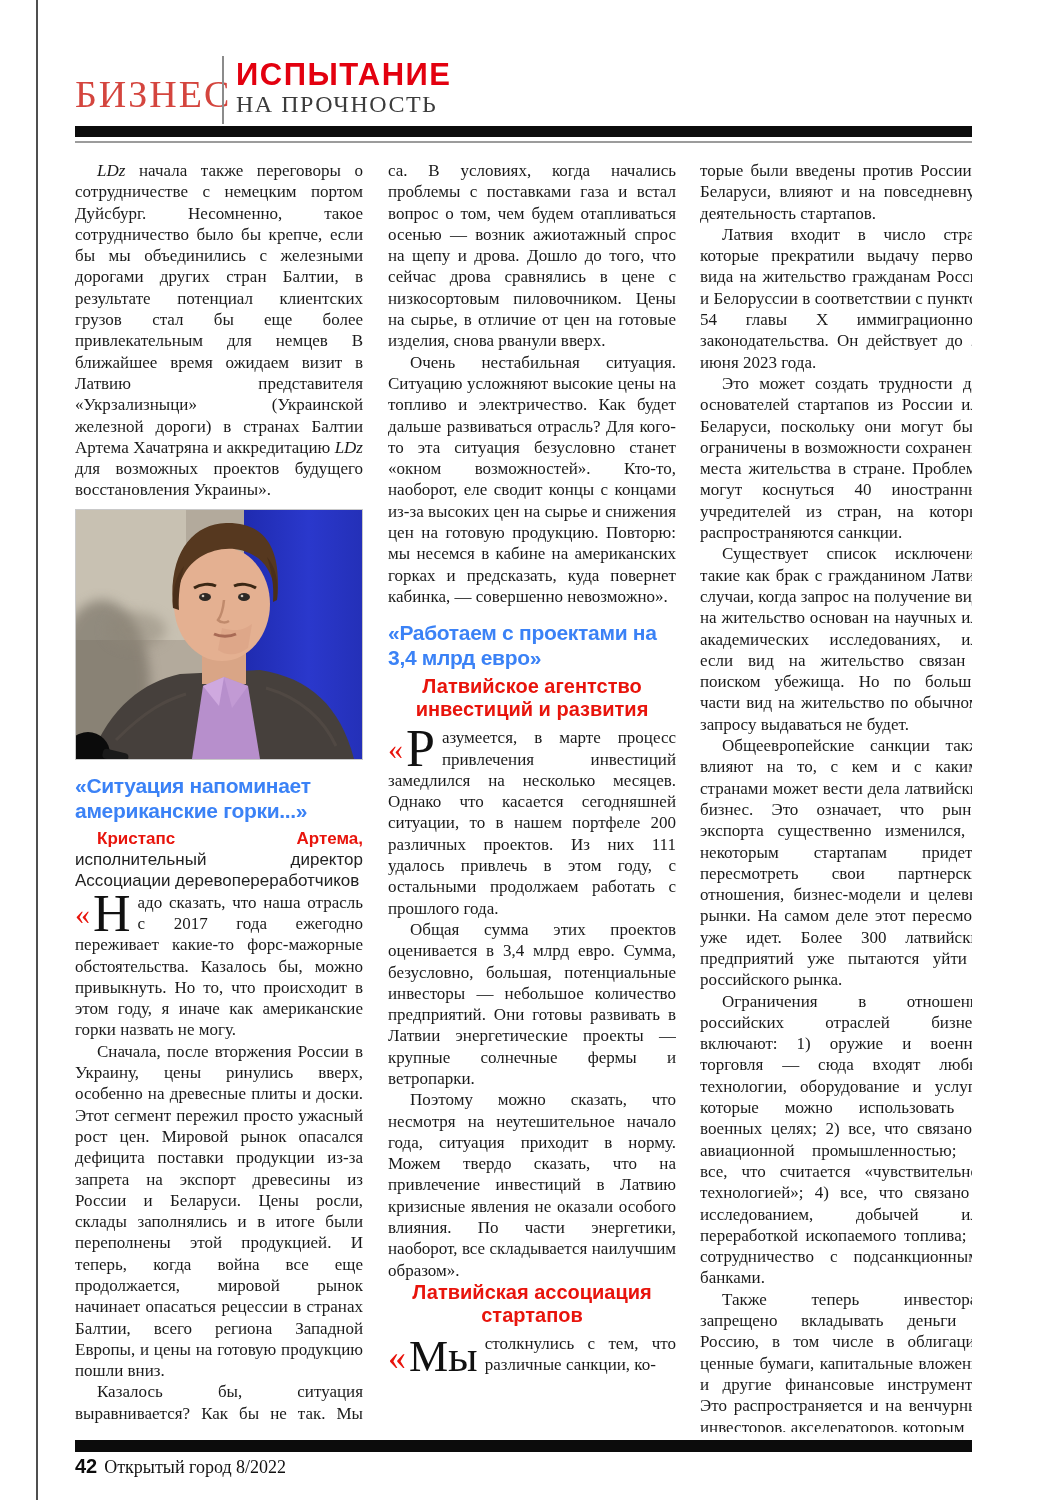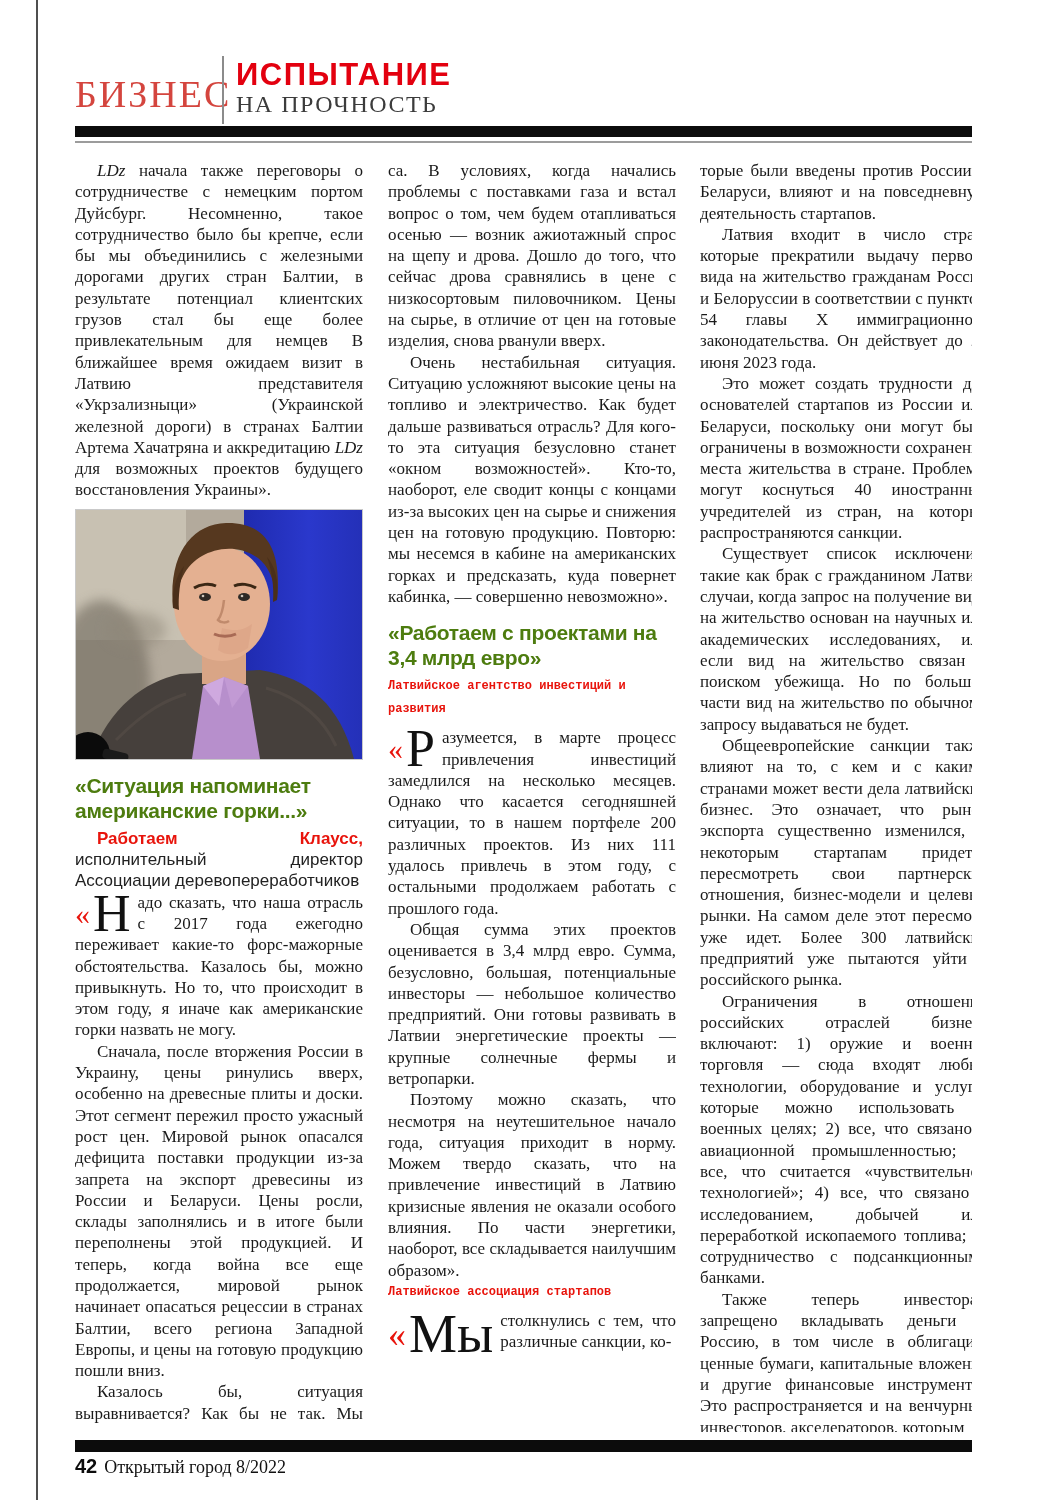--- a/index.html
+++ b/index.html
@@ -21,33 +21,33 @@
 
   
   .col{position:absolute;top:160px;width:288px;height:1272px;overflow:hidden;
        font-size:17px;line-height:21.3px;text-align:justify;}
   .col-1{left:75px;}  .col-2{left:388px;}  .col-3{left:700px;}
   p.body{margin:0;}
   .indent{text-indent:22px;}
   .it{font-style:italic;}
 
   h3.sub{font-family:"Liberation Sans",sans-serif;font-weight:bold;font-size:21px;line-height:25px;
-         color:#4d7c0f;margin:13px 0 5px 0;text-align:left;letter-spacing:-0.3px;}
-  .org{font-family:Liberation Mono, monospace;font-weight:bold;font-size:12px;line-height:23px;
-       color:#e8140c;margin:0 0 6px 0;text-align:left;}
+         color:#3b82f6;margin:13px 0 5px 0;text-align:left;letter-spacing:-0.3px;}
+  .org{font-family:Liberation Sans, sans-serif;font-weight:bold;font-size:20px;line-height:23px;
+       color:#e8140c;margin:0 0 6px 0;text-align:center;}
   .byline{font-family:"Liberation Sans",sans-serif;font-size:17px;line-height:21.3px;color:#222;
           margin:0;text-indent:22px;text-align:justify;}
   .byline .name{color:#e8140c;font-weight:bold;}
 
   
   .dc{float:left;display:flex;align-items:center;gap:3px;margin:2px 7px 0 0;}
   .dcq{color:#e8140c;font-size:30px;line-height:30px;font-family:"Liberation Serif",serif;}
   .dcl{font-size:52px;line-height:40px;color:#111;}
   .dc-big .dcq{font-size:36px;line-height:36px;}
-  .dc-big .dcl{font-size:54px;line-height:44px;}
+  .dc-big .dcl{font-size:44px;line-height:44px;}
 
   
   figure.photo{margin:8px 0 2px 0;padding:0;width:288px;height:251px;box-sizing:border-box;
                border:1px solid #c9c9c9;background:#b3aa9c;}
   figure.photo svg{display:block;width:100%;height:100%;}
 
   
   .footer-bar{position:absolute;left:75px;top:1440px;width:912px;height:12px;background:#0c0c0c;}
   .footer-text{position:absolute;left:75px;top:1455px;white-space:nowrap;}
   .pageno{font-family:Liberation Sans, sans-serif;font-weight:bold;font-size:20px;color:#0c0c0c;}
@@ -110,41 +110,41 @@
           <path d="M138,124 C144,127 154,127 160,124" stroke="#a86a55" stroke-width="3" fill="none"></path>
         </g>
         <g>
           <circle cx="12" cy="244" r="22" fill="#0b0b0b"></circle>
           <rect x="28" y="238" width="26" height="10" rx="4" fill="#1a1a1a" transform="rotate(14 28 238)"></rect>
         </g>
       </svg>
     </figure>
 
     <h3 class="sub">«Ситуация напоминает американские горки...»</h3>
-    <p class="byline"><span class="name">Работаем Клаусс,</span><span> исполнительный директор Ассоциации деревопереработчиков</span></p>
+    <p class="byline"><span class="name">Кристапс Артема,</span><span> исполнительный директор Ассоциации деревопереработчиков</span></p>
     <p class="body"><span class="dc">
           <span class="dcq">«</span>
           <span class="dcl">Н</span>
         </span><span>адо сказать, что наша отрасль с 2017 года ежегодно переживает какие-то форс-мажорные обстоятельства. Казалось бы, можно привыкнуть. Но то, что происходит в этом году, я иначе как американские горки назвать не могу.</span></p>
     <p class="body indent">Сначала, после вторжения России в Украину, цены ринулись вверх, особенно на древесные плиты и доски. Этот сегмент пережил просто ужасный рост цен. Мировой рынок опасался дефицита поставки продукции из-за запрета на экспорт древесины из России и Беларуси. Цены росли, склады заполнялись и в итоге были переполнены этой продукцией. И теперь, когда война все еще продолжается, мировой рынок начинает опасаться рецессии в странах Балтии, всего региона Западной Европы, и цены на готовую продукцию пошли вниз.</p>
     <p class="body indent">Казалось бы, ситуация выравнивается? Как бы не так. Мы попали в клещи энергетического кризи-</p>
   </div>
 
   <div class="col col-2">
     <p class="body">са. В условиях, когда начались проблемы с поставками газа и встал вопрос о том, чем будем отапливаться осенью — возник ажиотажный спрос на щепу и дрова. Дошло до того, что сейчас дрова сравнялись в цене с низкосортовым пиловочником. Цены на сырье, в отличие от цен на готовые изделия, снова рванули вверх.</p>
     <p class="body indent">Очень нестабильная ситуация. Ситуацию усложняют высокие цены на топливо и электричество. Как будет дальше развиваться отрасль? Для кого-то эта ситуация безусловно станет «окном возможностей». Кто-то, наоборот, еле сводит концы с концами из-за высоких цен на сырье и снижения цен на готовую продукцию. Повторю: мы несемся в кабине на американских горках и предсказать, куда повернет кабинка, — совершенно невозможно».</p>
     <h3 class="sub">«Работаем с проектами на 3,4 млрд евро»</h3>
     <p class="org">Латвийское агентство инвестиций и развития</p>
     <p class="body"><span class="dc">
           <span class="dcq">«</span>
           <span class="dcl">Р</span>
         </span><span>азумеется, в марте процесс привлечения инвестиций замедлился на несколько месяцев. Однако что касается сегодняшней ситуации, то в нашем портфеле 200 различных проектов. Из них 111 удалось привлечь в этом году, с остальными продолжаем работать с прошлого года.</span></p>
     <p class="body indent">Общая сумма этих проектов оценивается в 3,4 млрд евро. Сумма, безусловно, большая, потенциальные инвесторы — небольшое количество предприятий. Они готовы развивать в Латвии энергетические проекты — крупные солнечные фермы и ветропарки.</p>
     <p class="body indent">Поэтому можно сказать, что несмотря на неутешительное начало года, ситуация приходит в норму. Можем твердо сказать, что на привлечение инвестиций в Латвию кризисные явления не оказали особого влияния. По части энергетики, наоборот, все складывается наилучшим образом».</p>
-    <p class="org">Латвийское ассоциация стартапов</p>
+    <p class="org">Латвийская ассоциация стартапов</p>
     <p class="body"><span class="dc dc-big">
           <span class="dcq">«</span>
           <span class="dcl">Мы</span>
         </span><span>столкнулись с тем, что различные санкции, ко-</span></p>
   </div>
 
   <div class="col col-3">
     <p class="body">торые были введены против России и Беларуси, влияют и на повседневную деятельность стартапов.</p>
     <p class="body indent">Латвия входит в число стран, которые прекратили выдачу первого вида на жительство гражданам России и Белоруссии в соответствии с пунктом 54 главы X иммиграционного законодательства. Он действует до 20 июня 2023 года.</p>
     <p class="body indent">Это может создать трудности для основателей стартапов из России или Беларуси, поскольку они могут быть ограничены в возможности сохранения места жительства в стране. Проблемы могут коснуться 40 иностранных учредителей из стран, на которые распространяются санкции.</p>

